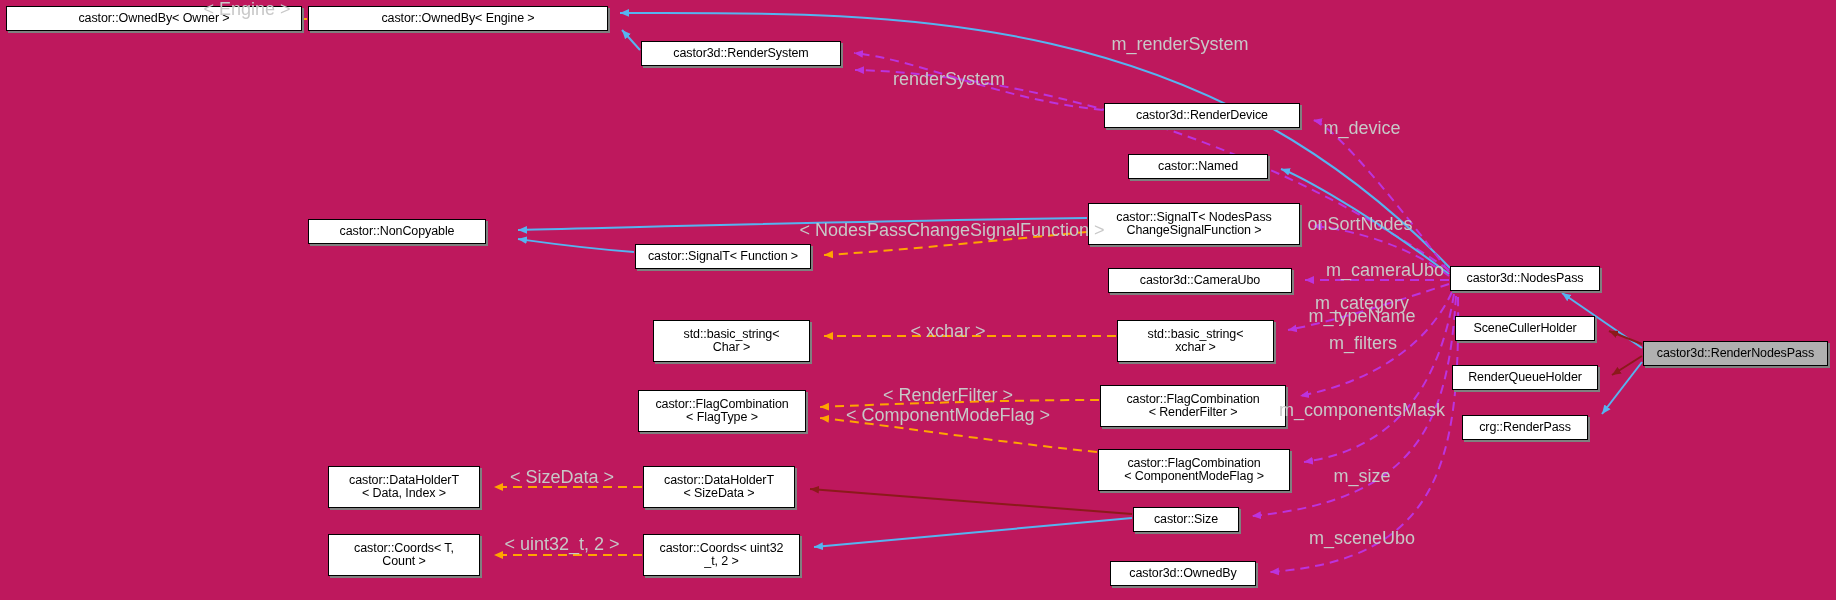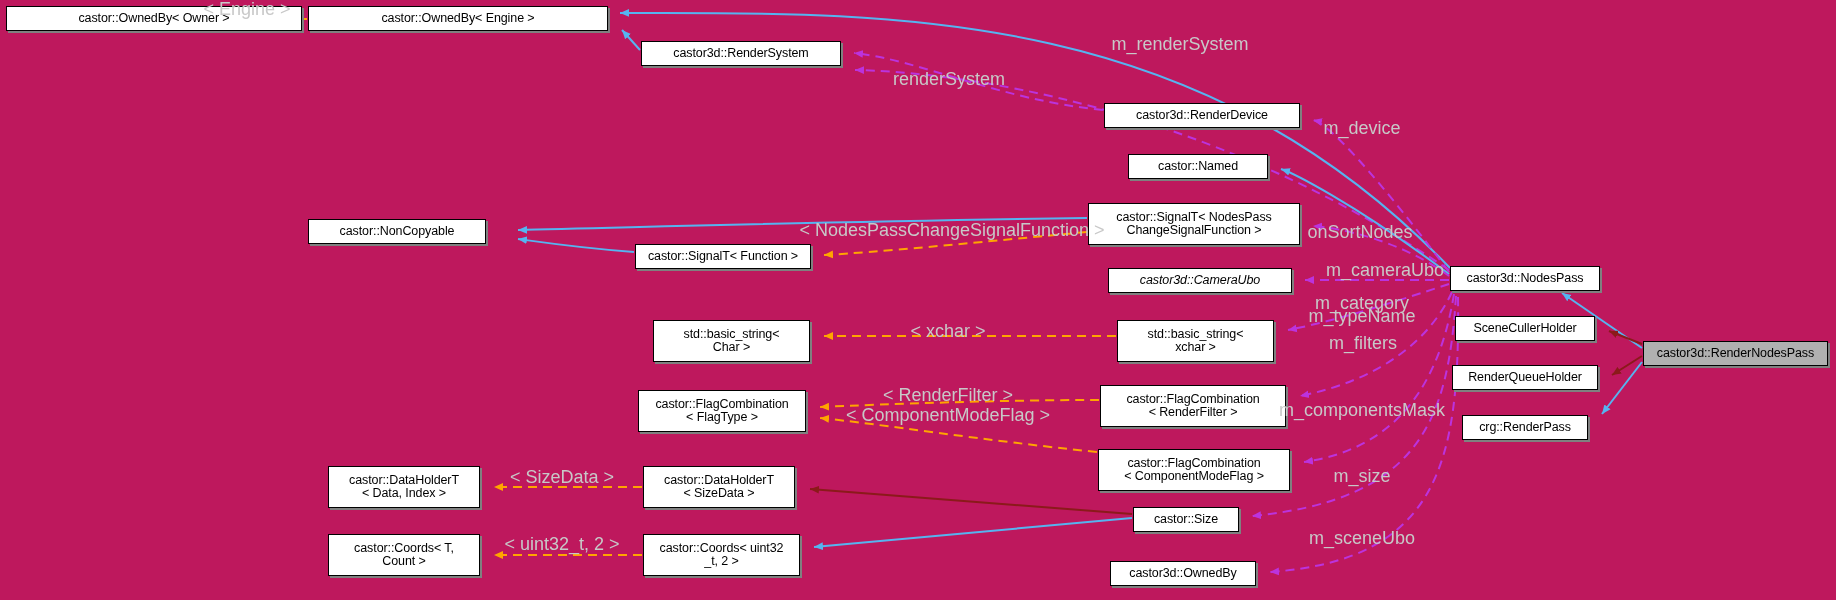--- a/index.html
+++ b/index.html
@@ -100,21 +100,21 @@
   <div id="node-layer">
       <div class="node" style="left: 6px; top: 6px; width: 296px; height: 25px;">castor::OwnedBy&lt; Owner &gt;</div>
       <div class="node" style="left: 308px; top: 6px; width: 300px; height: 25px;">castor::OwnedBy&lt; Engine &gt;</div>
       <div class="node" style="left: 641px; top: 41px; width: 200px; height: 25px;">castor3d::RenderSystem</div>
       <div class="node" style="left: 1104px; top: 103px; width: 196px; height: 25px;">castor3d::RenderDevice</div>
       <div class="node" style="left: 1128px; top: 154px; width: 140px; height: 25px;">castor::Named</div>
       <div class="node" style="left: 308px; top: 219px; width: 178px; height: 25px;">castor::NonCopyable</div>
       <div class="node" style="left: 1088px; top: 203px; width: 212px; height: 42px;">castor::SignalT&lt; NodesPass
 ChangeSignalFunction &gt;</div>
       <div class="node" style="left: 635px; top: 244px; width: 176px; height: 25px;">castor::SignalT&lt; Function &gt;</div>
-      <div class="node" style="left: 1108px; top: 268px; width: 184px; height: 25px; font-style: italic;">castor3d::CameraUbo</div>
+      <div class="node" style="left: 1108px; top: 268px; width: 184px; height: 25px;">castor3d::CameraUbo</div>
       <div class="node" style="left: 1450px; top: 266px; width: 150px; height: 25px;">castor3d::NodesPass</div>
       <div class="node" style="left: 653px; top: 320px; width: 157px; height: 42px;">std::basic_string&lt;
 Char &gt;</div>
       <div class="node" style="left: 1117px; top: 320px; width: 157px; height: 42px;">std::basic_string&lt;
 xchar &gt;</div>
       <div class="node" style="left: 1455px; top: 316px; width: 140px; height: 25px;">SceneCullerHolder</div>
       <div class="node" style="left: 1452px; top: 365px; width: 146px; height: 25px;">RenderQueueHolder</div>
       <div class="node current" style="left: 1643px; top: 341px; width: 185px; height: 25px;">castor3d::RenderNodesPass</div>
       <div class="node" style="left: 638px; top: 390px; width: 168px; height: 42px;">castor::FlagCombination
 &lt; FlagType &gt;</div>
@@ -133,21 +133,21 @@
       <div class="node" style="left: 643px; top: 534px; width: 157px; height: 42px; text-align: center;">castor::Coords&lt; uint32
 _t, 2 &gt;</div>
       <div class="node" style="left: 1110px; top: 561px; width: 146px; height: 25px;">castor3d::OwnedBy</div>
     </div>
   <div id="label-layer">
       <div class="edge-label" style="left: 247px; top: 3px;">&lt; Engine &gt;</div>
       <div class="edge-label" style="left: 1180px; top: 38px;">m_renderSystem</div>
       <div class="edge-label" style="left: 949px; top: 73px;">renderSystem</div>
       <div class="edge-label" style="left: 1362px; top: 122px;">m_device</div>
       <div class="edge-label" style="left: 952px; top: 224px;">&lt; NodesPassChangeSignalFunction &gt;</div>
-      <div class="edge-label" style="left: 1360px; top: 226px;">onSortNodes</div>
+      <div class="edge-label" style="left: 1360px; top: 218px;">onSortNodes</div>
       <div class="edge-label" style="left: 1361px; top: 264px; padding-left: 48px;">m_cameraUbo</div>
       <div class="edge-label" style="left: 1362px; top: 297px;">m_category
 m_typeName</div>
       <div class="edge-label" style="left: 948px; top: 325px;">&lt; xchar &gt;</div>
       <div class="edge-label" style="left: 1363px; top: 337px;">m_filters</div>
       <div class="edge-label" style="left: 948px; top: 389px;">&lt; RenderFilter &gt;</div>
       <div class="edge-label" style="left: 948px; top: 409px;">&lt; ComponentModeFlag &gt;</div>
       <div class="edge-label" style="left: 1362px; top: 404px;">m_componentsMask</div>
       <div class="edge-label" style="left: 562px; top: 471px;">&lt; SizeData &gt;</div>
       <div class="edge-label" style="left: 1362px; top: 470px;">m_size</div>

